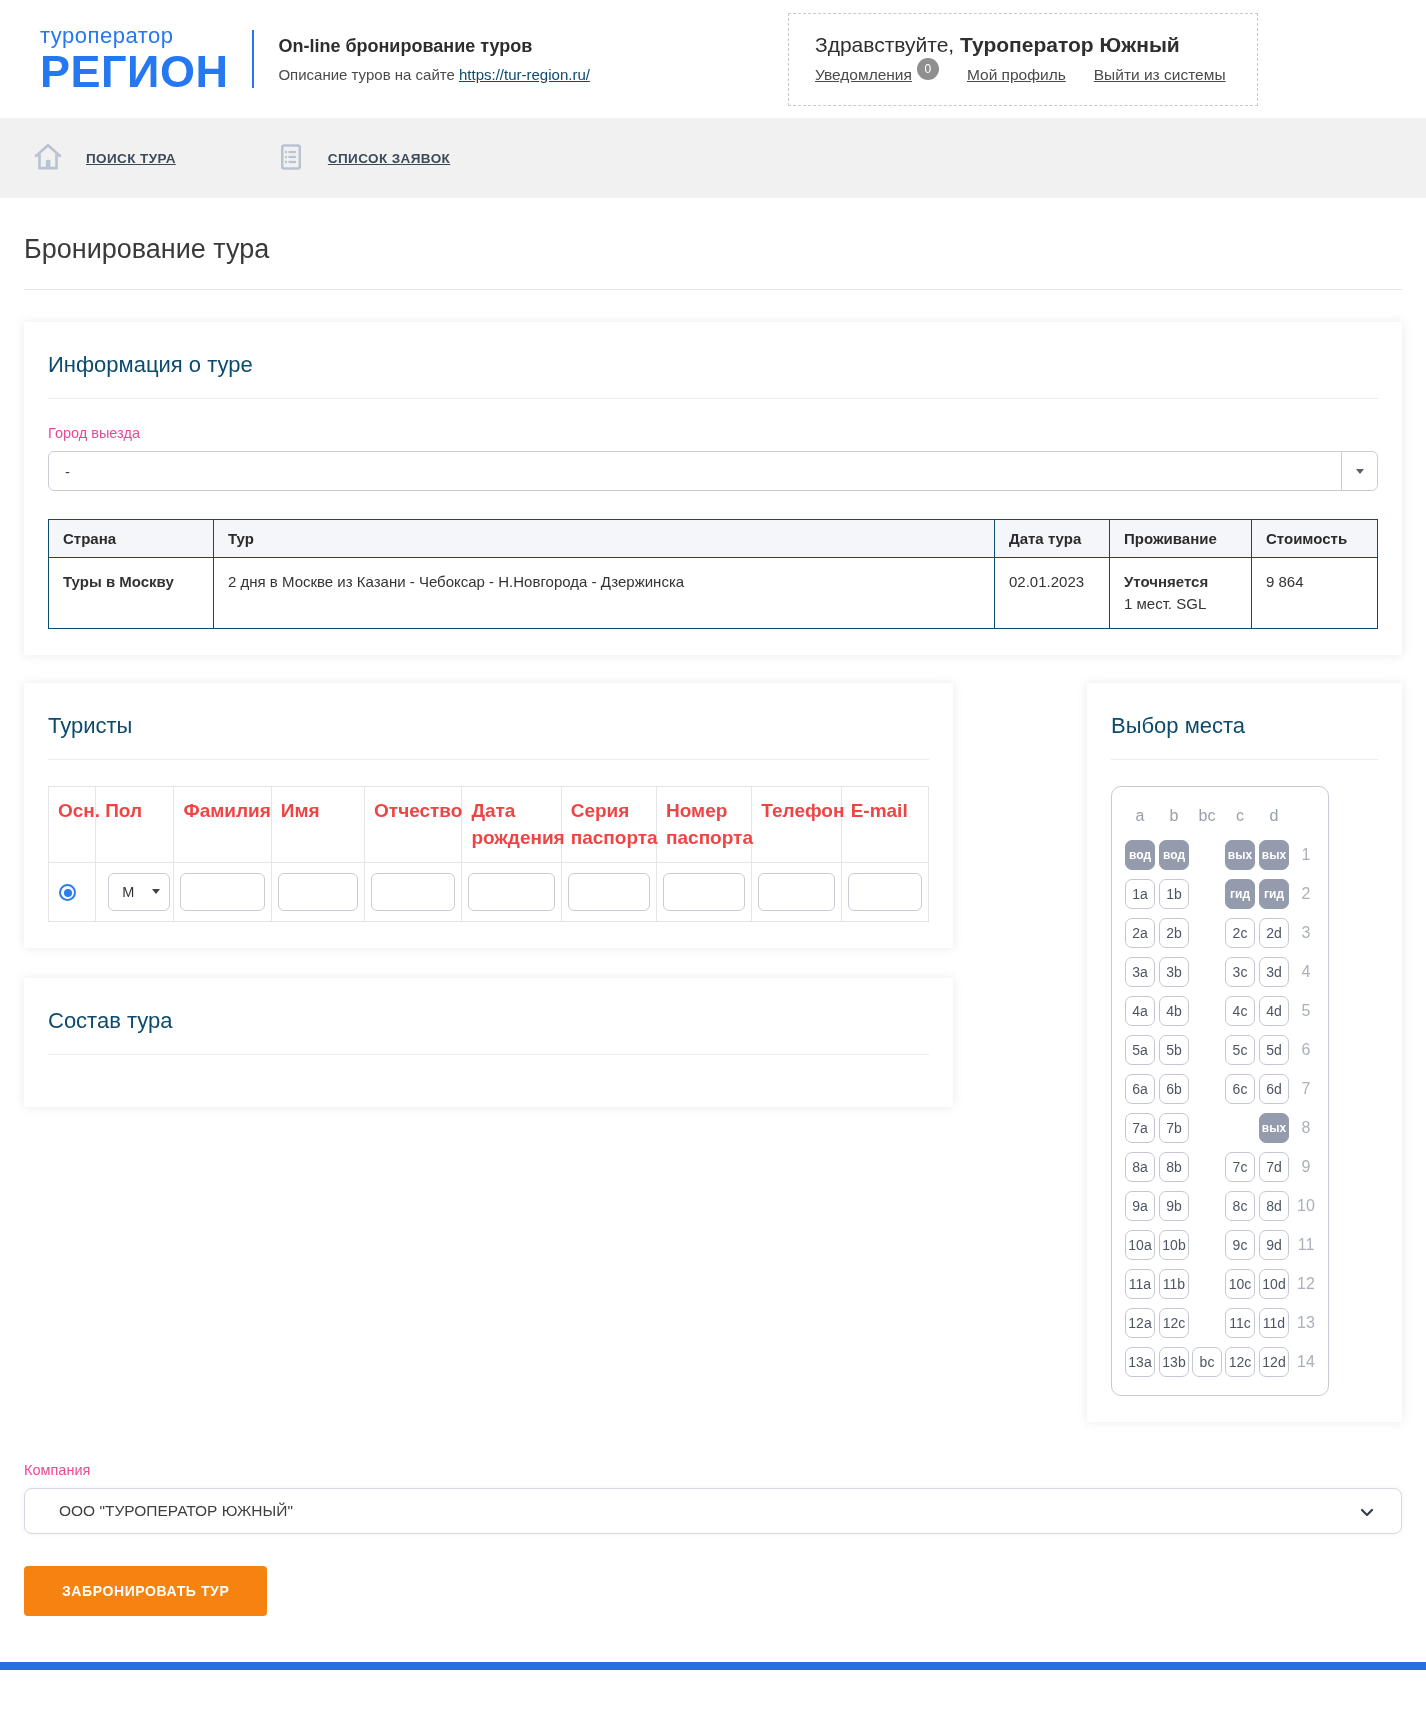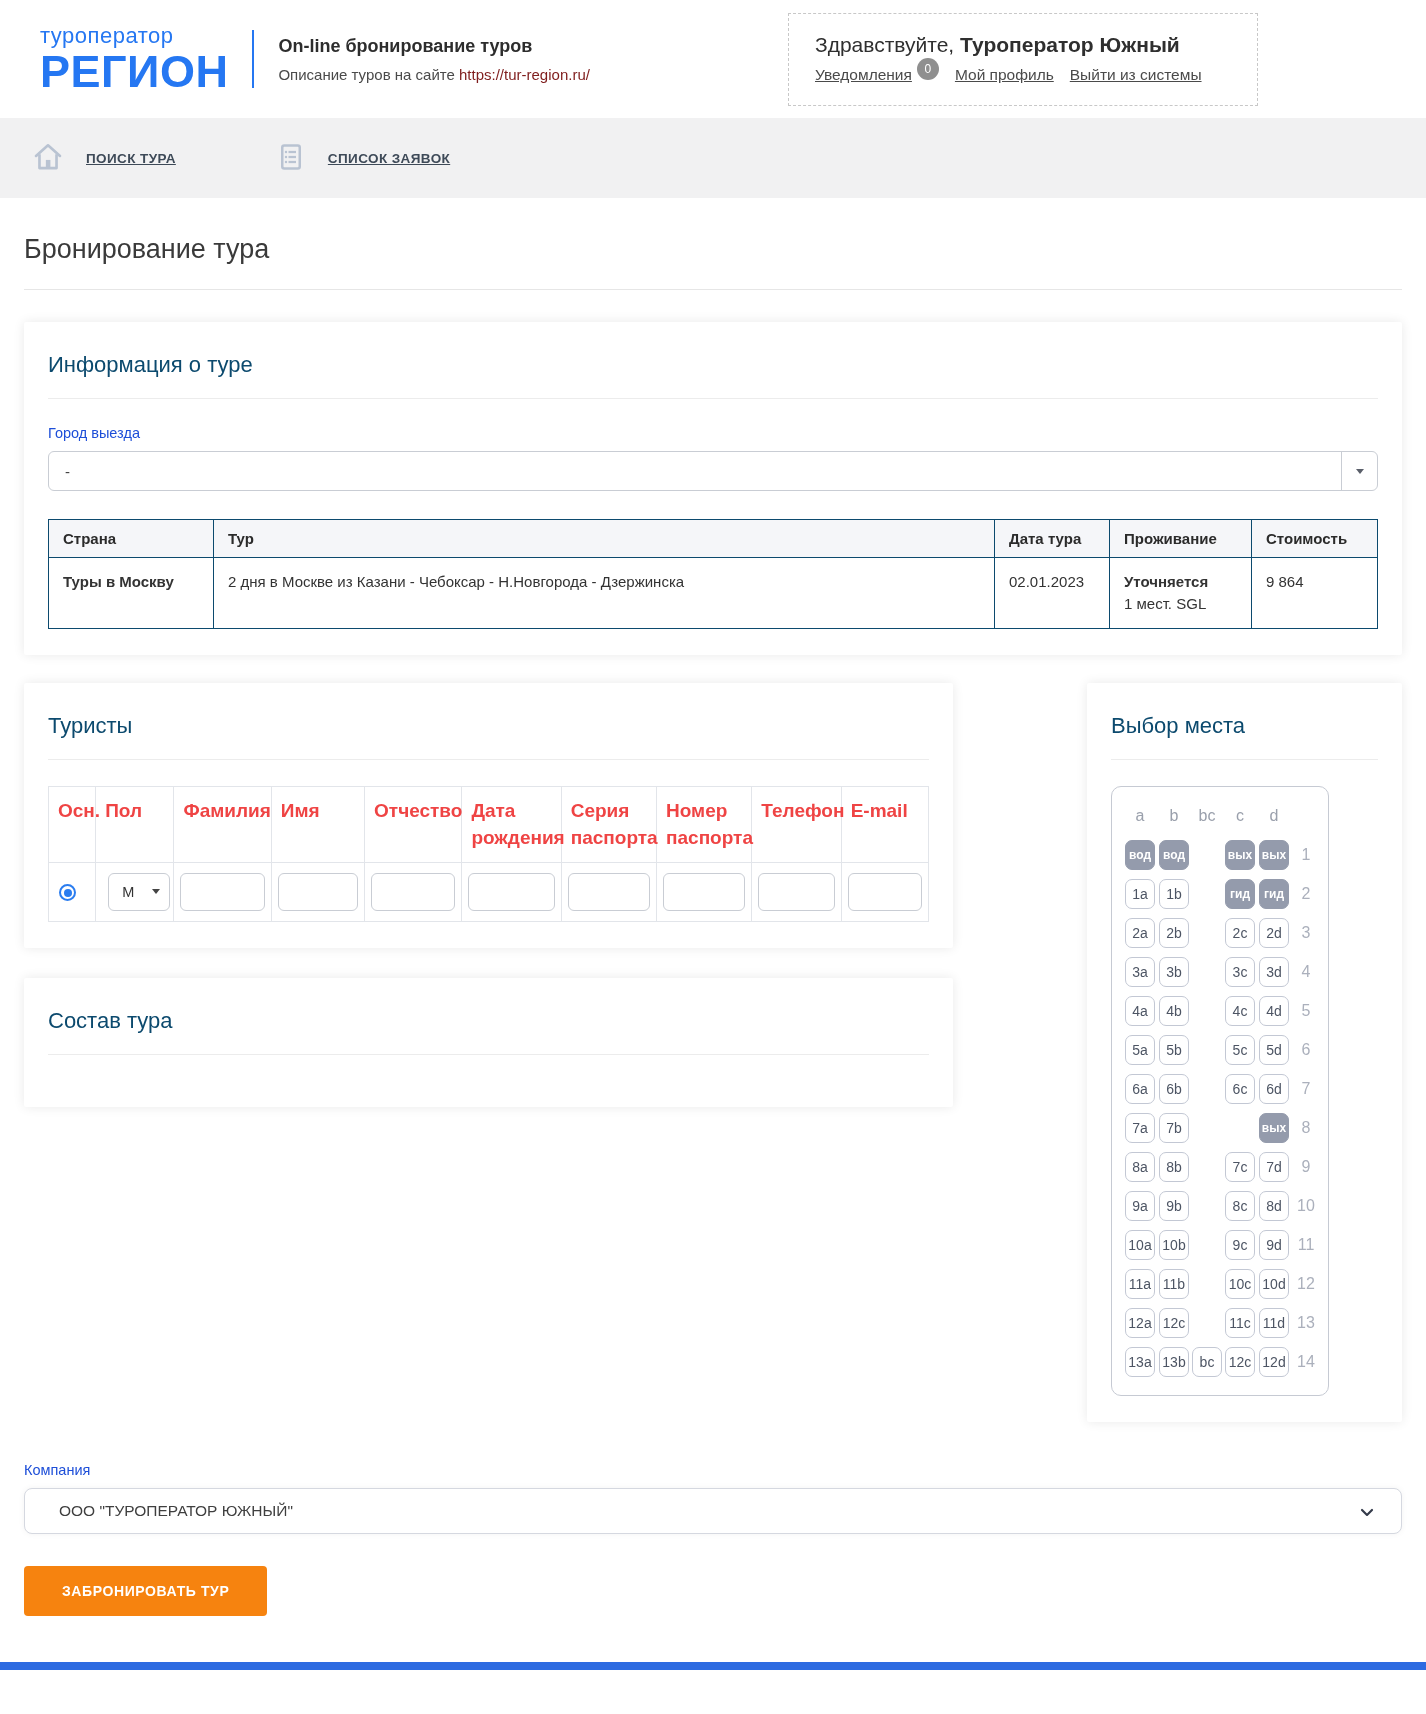--- a/index.html
+++ b/index.html
@@ -13,25 +13,25 @@
   
   .site-header { height:118px; display:flex; align-items:center; justify-content:space-between;
                  padding:0 168px 0 40px; background:#fff; }
   .header-left { display:flex; align-items:center; gap:24px; }
   .logo { color:#2577f2; line-height:1; }
   .logo-top { font-size:22px; font-weight:400; letter-spacing:.5px; margin-bottom:2px; }
   .logo-bottom { font-size:45px; font-weight:700; letter-spacing:.5px; }
   .v-divider { width:2px; height:58px; background:#2577f2; }
   .app-title { font-size:18px; font-weight:700; color:#2d2d2d; margin-bottom:9px; }
   .app-subtitle { font-size:15px; color:#4a4a4a; }
-  .app-subtitle a { color:#7f1d1d; cursor:pointer; }
+  .app-subtitle a { color:#0c4a6e; text-decoration:underline; cursor:pointer; }
   .user-box { border:1px dashed #c8c8c8; padding:19px 26px 21px; min-width:470px; }
   .greeting { font-size:21px; color:#2f2f2f; margin-bottom:9px; }
   .greeting b { font-weight:700; }
-  .user-links { font-size:15.5px; display:flex; align-items:center; gap:16px; }
+  .user-links { font-size:15.5px; display:flex; align-items:center; gap:28px; }
   .user-links a { color:#4a4a4a; text-decoration:underline; cursor:pointer; }
   .notif-wrap { display:flex; align-items:flex-start; }
   .badge { display:inline-flex; width:22px; height:22px; border-radius:50%; background:#8f8f8f;
            color:#fff; font-size:12px; align-items:center; justify-content:center;
            margin-left:5px; margin-top:-8px; }
 
   
   nav { height:80px; background:#f1f1f2; display:flex; align-items:center; padding-left:32px; gap:100px; }
   .nav-item { display:flex; align-items:center; gap:22px; font-size:13.5px; font-weight:700;
               color:#3e4a58; text-decoration:underline; letter-spacing:.4px; cursor:pointer; }
@@ -39,21 +39,21 @@
   
   main { padding:0 24px; background:#fff; }
   h1 { font-size:27px; font-weight:400; color:#3a3a3a; margin:36px 0 24px; }
   .page-hr { border:none; border-top:1px solid #e6e6e6; margin:0 0 32px; }
 
   .card { background:#fff; box-shadow:0 0 12px rgba(0,0,0,.09); border-radius:2px; padding:26px 24px; }
   .card h2 { font-size:22px; font-weight:400; color:#0c4a6e; margin:4px 0 0; }
   .card .divider { border-top:1px solid #ececec; margin:20px 0 26px; }
 
   .info-card { margin-bottom:28px; }
-  .field-label { display:block; font-size:14.5px; color:#1d4ed8; margin-bottom:10px; }
+  .field-label { display:block; font-size:14.5px; color:#ec4899; margin-bottom:10px; }
 
   .select { position:relative; height:40px; border:1px solid #c9cdd4; border-radius:6px;
             background:#fff; display:flex; align-items:center; cursor:pointer; }
   .select .value { padding-left:16px; font-size:15px; color:#444; }
   .arrow-seg { position:absolute; right:0; top:0; bottom:0; width:36px; border-left:1px solid #c9cdd4;
                display:flex; align-items:center; justify-content:center; }
   .caret-down { width:0; height:0; border-left:4.5px solid transparent; border-right:4.5px solid transparent;
                 border-top:5.5px solid #5a5f6a; }
   .departure-select { margin-bottom:28px; }
 

